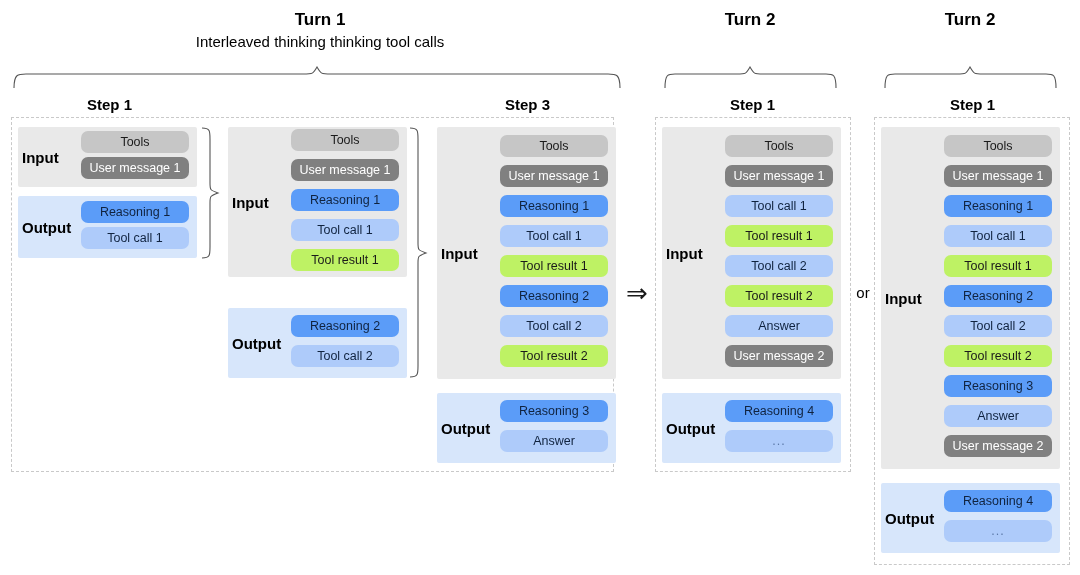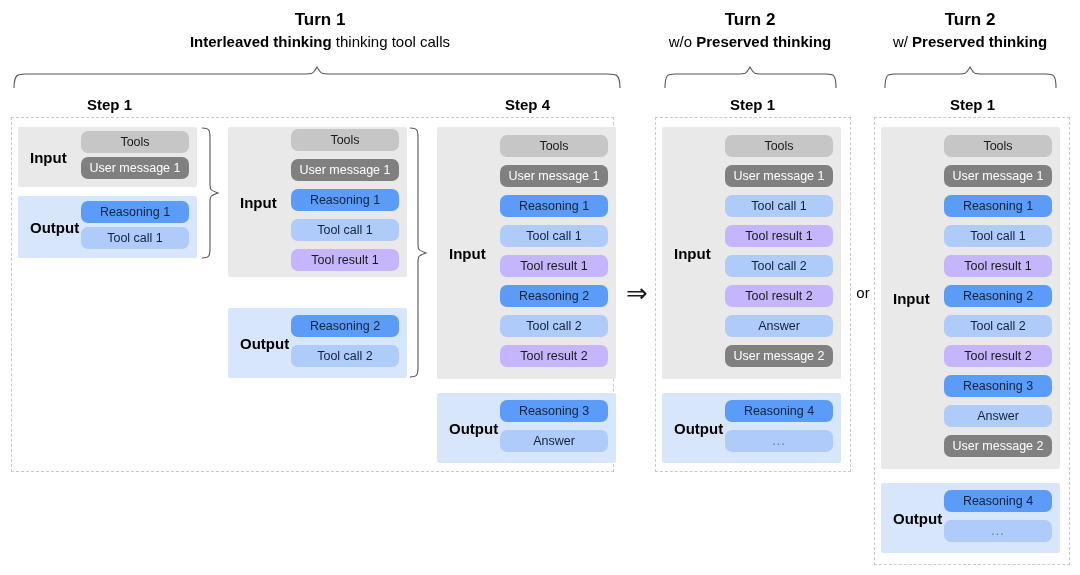--- a/index.html
+++ b/index.html
@@ -14,21 +14,21 @@
 
   
   .grp-title{
     position:absolute;
     text-align:center;
     font-weight:bold;
     color:#000;
   }
   .grp-title .line1{font-size:17px;line-height:23px;white-space:nowrap;}
   .grp-title .line2{font-size:15px;line-height:22px;white-space:nowrap;font-weight:normal;}
-  .grp-title .line2 b{font-weight:bold;}
+  .grp-title .line2 b{font-weight:normal;}
 
   
   .hbrace{position:absolute;}
   .hbrace svg{display:block;width:100%;height:100%;}
 
   
   .step-label{
     position:absolute;
     text-align:center;
     font-size:15px;
@@ -52,21 +52,21 @@
     border-radius:2px;
     display:flex;
     align-items:center;
   }
   .panel.input{background:#e9e9e9;}
   .panel.output{background:#d7e6fb;}
   .panel-label{
     font-size:15px;font-weight:bold;color:#000;
     flex:0 0 auto;
     text-align:left;
-    padding-left:12px;
+    padding-left:4px;
     white-space:nowrap;
   }
   .pill-stack{
     flex:1 1 auto;
     display:flex;flex-direction:column;
     align-items:flex-end;
     padding:2px 8px 6px 0;
     gap:4px;
   }
   .pill{
@@ -76,21 +76,21 @@
     border-radius:7px;
     font-size:12.5px;
     text-align:center;
     white-space:nowrap;
     overflow:hidden;
   }
   .pill.tools{background:#c6c6c6;color:#1a1a1a;}
   .pill.usermsg{background:#808080;color:#ffffff;}
   .pill.reasoning{background:#5b9cf8;color:#10233f;}
   .pill.toolcall{background:#aecbfa;color:#10233f;}
-  .pill.toolresult{background:#c4b5fd;color:#1a1a1a;}
+  .pill.toolresult{background:#bef264;color:#1a1a1a;}
   .pill.answer{background:#aecbfa;color:#10233f;}
   .pill.ellipsis{background:#aecbfa;color:#5b78a8;letter-spacing:1px;}
 
   
   .vbrace{position:absolute;}
   .vbrace svg{display:block;width:100%;height:100%;}
 
   
   .arrow{
     position:absolute;
@@ -115,30 +115,24 @@
 
   <div class="grp-title" style="left:10px;top:8px;width:620px;text-align:center;">
     <div class="line1">Turn 1</div>
     <div class="line2">
       <b>Interleaved thinking</b><span> thinking tool calls</span>
     </div>
   </div>
 
   <div class="grp-title" style="left:650px;top:8px;width:200px;">
     <div class="line1">Turn 2</div>
-    <div class="line2">
-      <span>w/o </span><b>Preserved thinking</b>
-    </div>
   </div>
 
   <div class="grp-title" style="left:870px;top:8px;width:200px;">
     <div class="line1">Turn 2</div>
-    <div class="line2">
-      <span>w/ </span><b>Preserved thinking</b>
-    </div>
   </div>
 
   <div class="hbrace" style="left:12px;top:66px;width:610px;height:22px;">
     <svg viewBox="0 0 610 22" preserveAspectRatio="none">
       <path d="M2,22 C2,8 6,8 14,8 L291,8 C301,8 301,8 305,1 C309,8 309,8 319,8 L596,8 C604,8 608,8 608,22" fill="none" stroke="#555" stroke-width="1.1"></path>
     </svg>
   </div>
 
   <div class="hbrace" style="left:663px;top:66px;width:175px;height:22px;">
     <svg viewBox="0 0 175 22" preserveAspectRatio="none">
@@ -147,21 +141,21 @@
   </div>
 
   <div class="hbrace" style="left:883px;top:66px;width:175px;height:22px;">
     <svg viewBox="0 0 175 22" preserveAspectRatio="none">
       <path d="M2,22 C2,8 5,8 12,8 L74,8 C83,8 83,8 87,1 C91,8 91,8 100,8 L163,8 C170,8 173,8 173,22" fill="none" stroke="#555" stroke-width="1.1"></path>
     </svg>
   </div>
 
   <div class="step-label" style="left:12px;top:96px;width:195px;">Step 1</div>
   <div class="step-label" style="left:225px;top:96px;width:195px;margin-top:34px;">Step 2</div>
-  <div class="step-label" style="left:430px;top:96px;width:195px;">Step 4</div>
+  <div class="step-label" style="left:430px;top:96px;width:195px;">Step 3</div>
   <div class="step-label" style="left:655px;top:96px;width:195px;">Step 1</div>
   <div class="step-label" style="left:875px;top:96px;width:195px;">Step 1</div>
 
   <div class="dashcol" style="left:11px;top:117px;width:603px;height:355px;"></div>
   <div class="dashcol" style="left:655px;top:117px;width:196px;height:355px;"></div>
   <div class="dashcol" style="left:874px;top:117px;width:196px;height:448px;"></div>
 
   <div class="panel input" style="left:18px;top:127px;width:179px;height:60px;">
     <div class="panel-label">Input</div>
     <div class="pill-stack">

